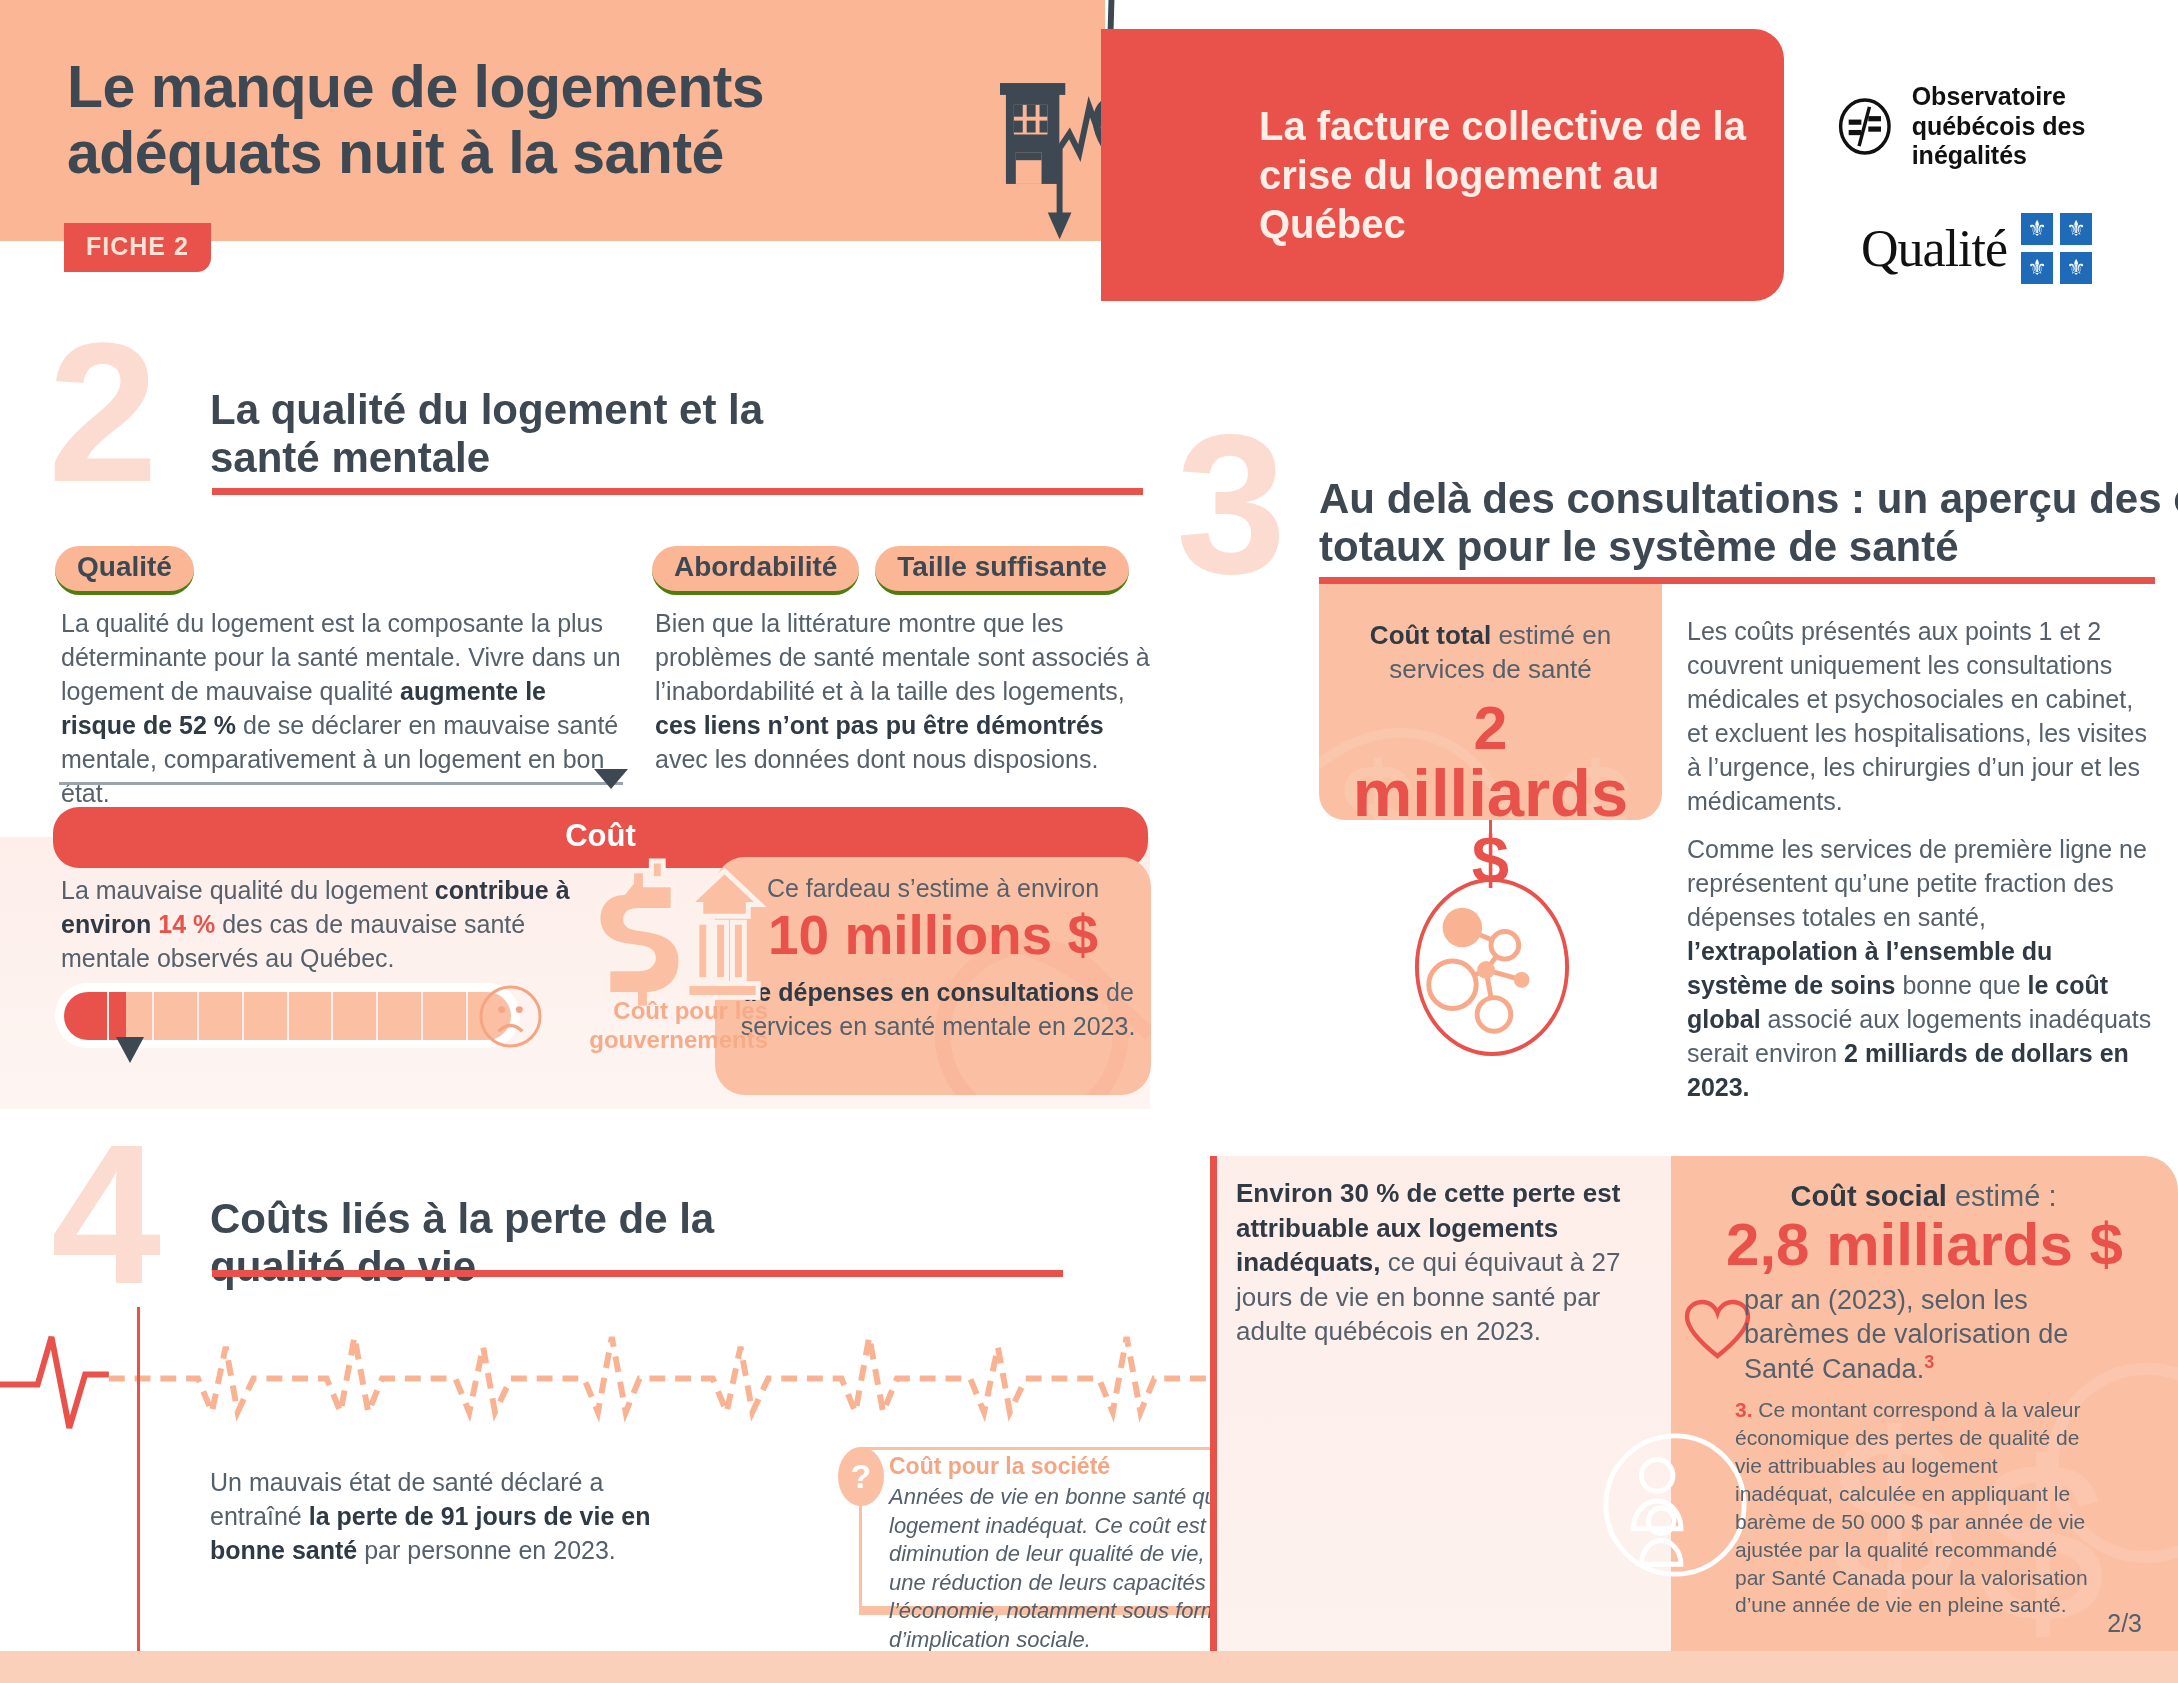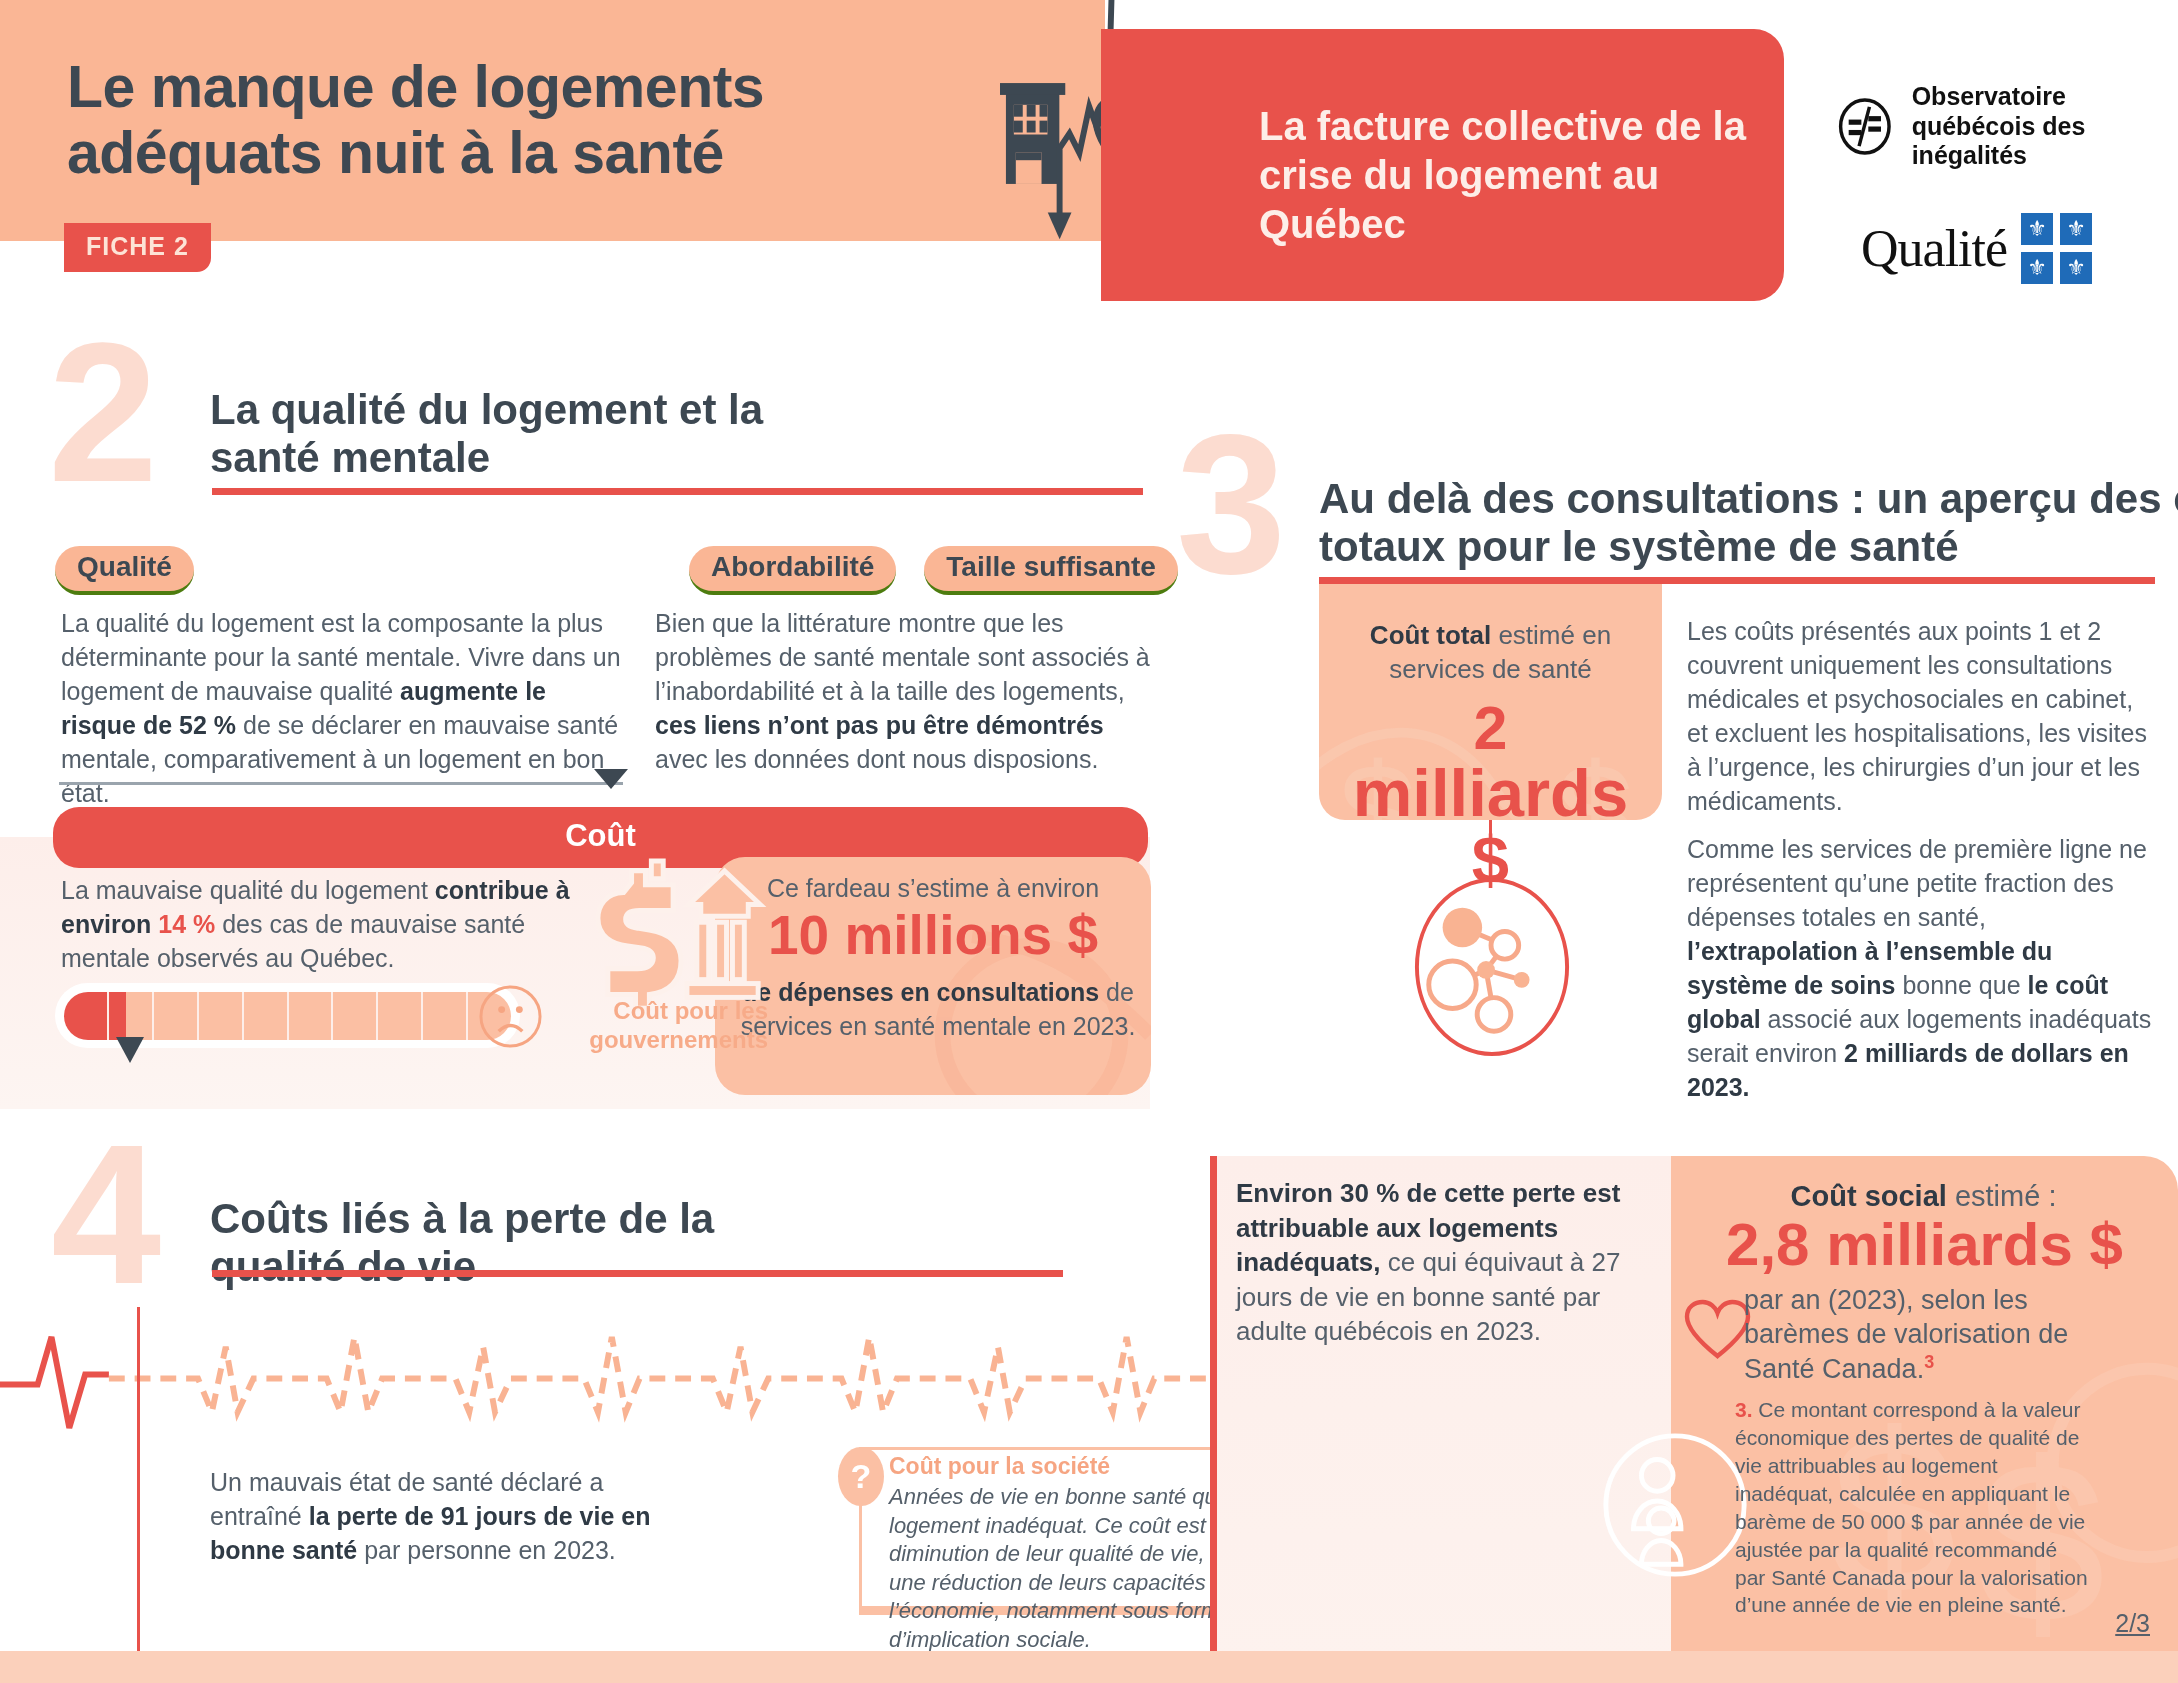--- a/index.html
+++ b/index.html
@@ -135,21 +135,21 @@
   }
   .callout-title { font-size:23px; font-weight:700; color:#f6a582; }
   .callout-body { font-size:22px; line-height:1.3; font-style:italic; color:#55606b; }
   .qmark {
     position:absolute; width:46px; height:59px; border-radius:23px/30px;
     background:#fbc0a4; color:#fff; font-size:34px; font-weight:700;
     display:flex; align-items:center; justify-content:center;
   }
 
   .footer-band { position:absolute; left:0; top:1651px; width:2178px; height:32px; background:#fbd0bb; }
-  .pagenum { position:absolute; right:28px; top:1609px; font-size:25px; color:#55606b;text-decoration:underline; }
+  .pagenum { position:absolute; right:36px; top:1609px; font-size:25px; color:#55606b; }
   .s4-left-rule { position:absolute; width:3px; background:#e8524b; }
 </style>
 </head>
 <body>
 
 <div class="page">
 
   <div class="hdr-peach"></div>
 
   <div class="hdr-title">Le manque de logements adéquats nuit à la santé</div>
@@ -205,21 +205,21 @@
 
   <div class="big-num" style="left:48px; top:332px;">2</div>
 
   <div class="sec-title" style="left:210px; top:386px; width:634px;">La qualité du logement et la santé mentale</div>
 
   <div class="sec-rule" style="left:212px; top:488px; width:931px;"></div>
 
   <div style="position:absolute; left:55px; top:546px;">
     <span class="pill">Qualité</span>
   </div>
-  <div style="position:absolute; left:689px; top:546px; display:flex; gap:28px;">
+  <div style="position:absolute; left:652px; top:546px; display:flex; gap:16px;">
     <span class="pill">Abordabilité</span>
     <span class="pill">Taille suffisante</span>
   </div>
 
   <p class="body-txt" style="position:absolute; left:61px; top:606px; width:564px;">
     <span>La qualité du logement est la composante la plus déterminante pour la santé mentale. Vivre dans un logement de mauvaise qualité </span><b>augmente le risque de 52 %</b><span> de se déclarer en mauvaise santé mentale, comparativement à un logement en bon état.</span>
   </p>
 
   <p class="body-txt" style="position:absolute; left:655px; top:606px; width:495px;">
     <span>Bien que la littérature montre que les problèmes de santé mentale sont associés à l’inabordabilité et à la taille des logements, </span><b>ces liens n’ont pas pu être démontrés</b><span> avec les données dont nous disposions.</span>

